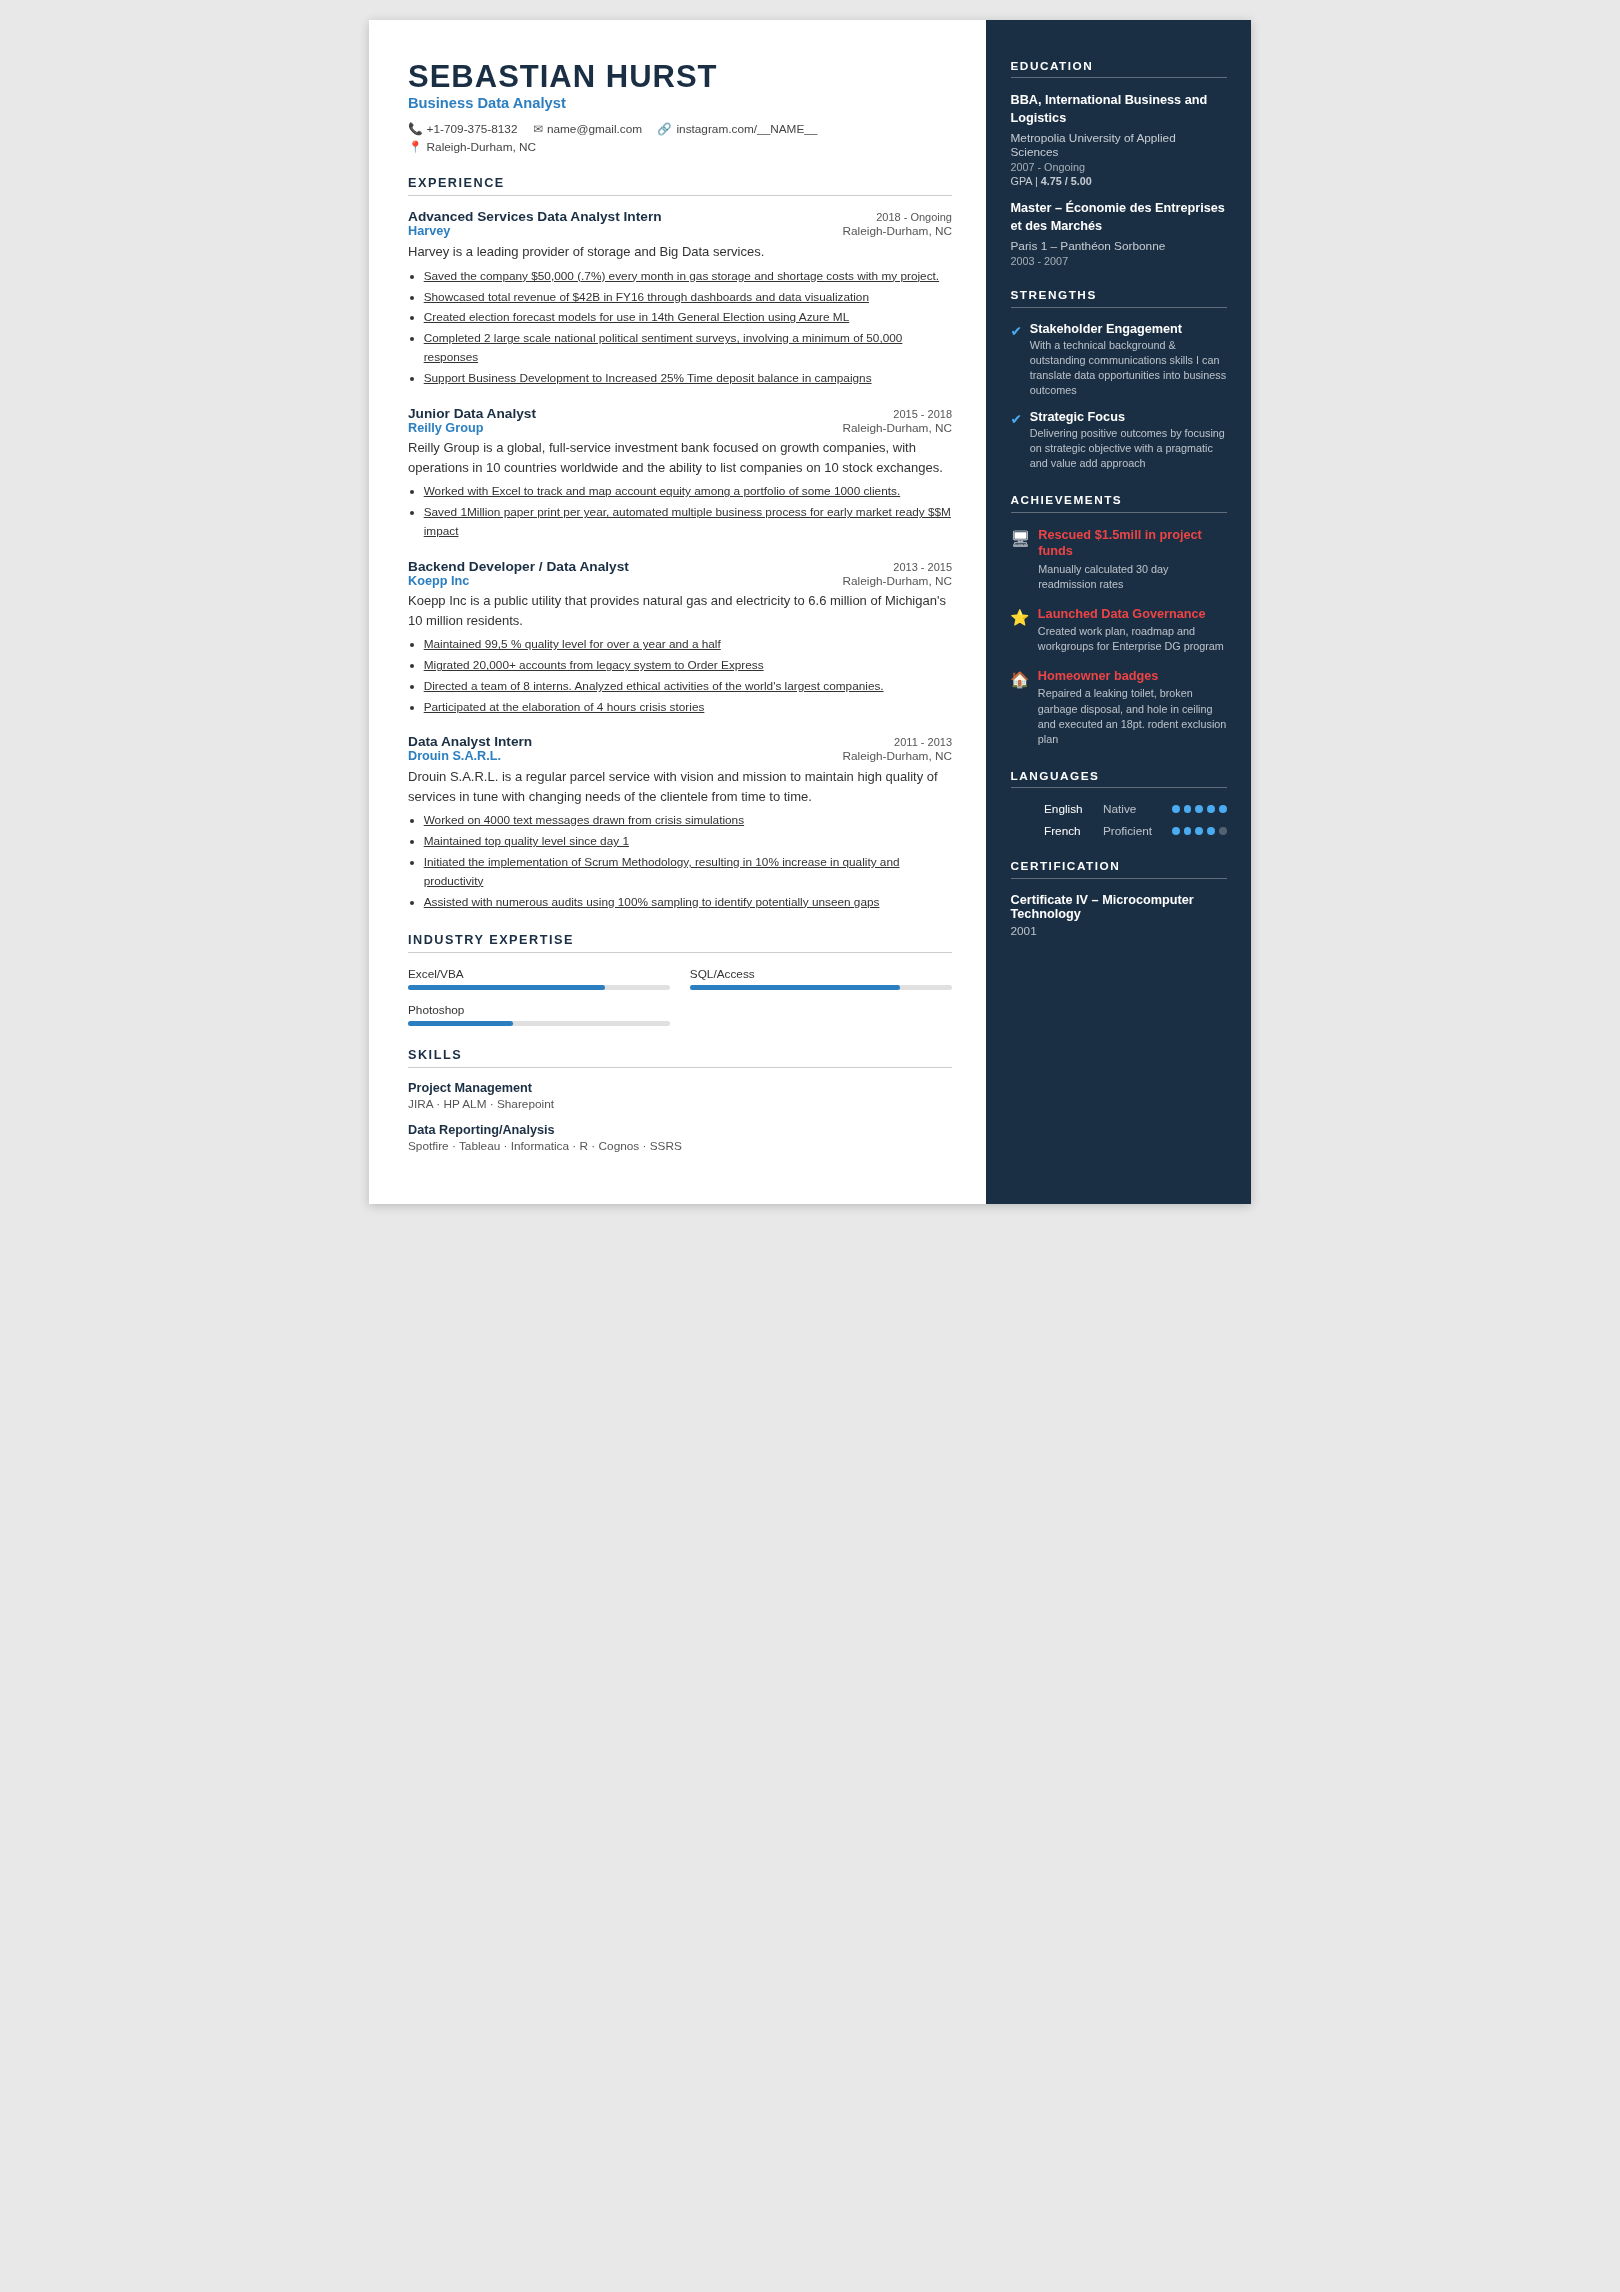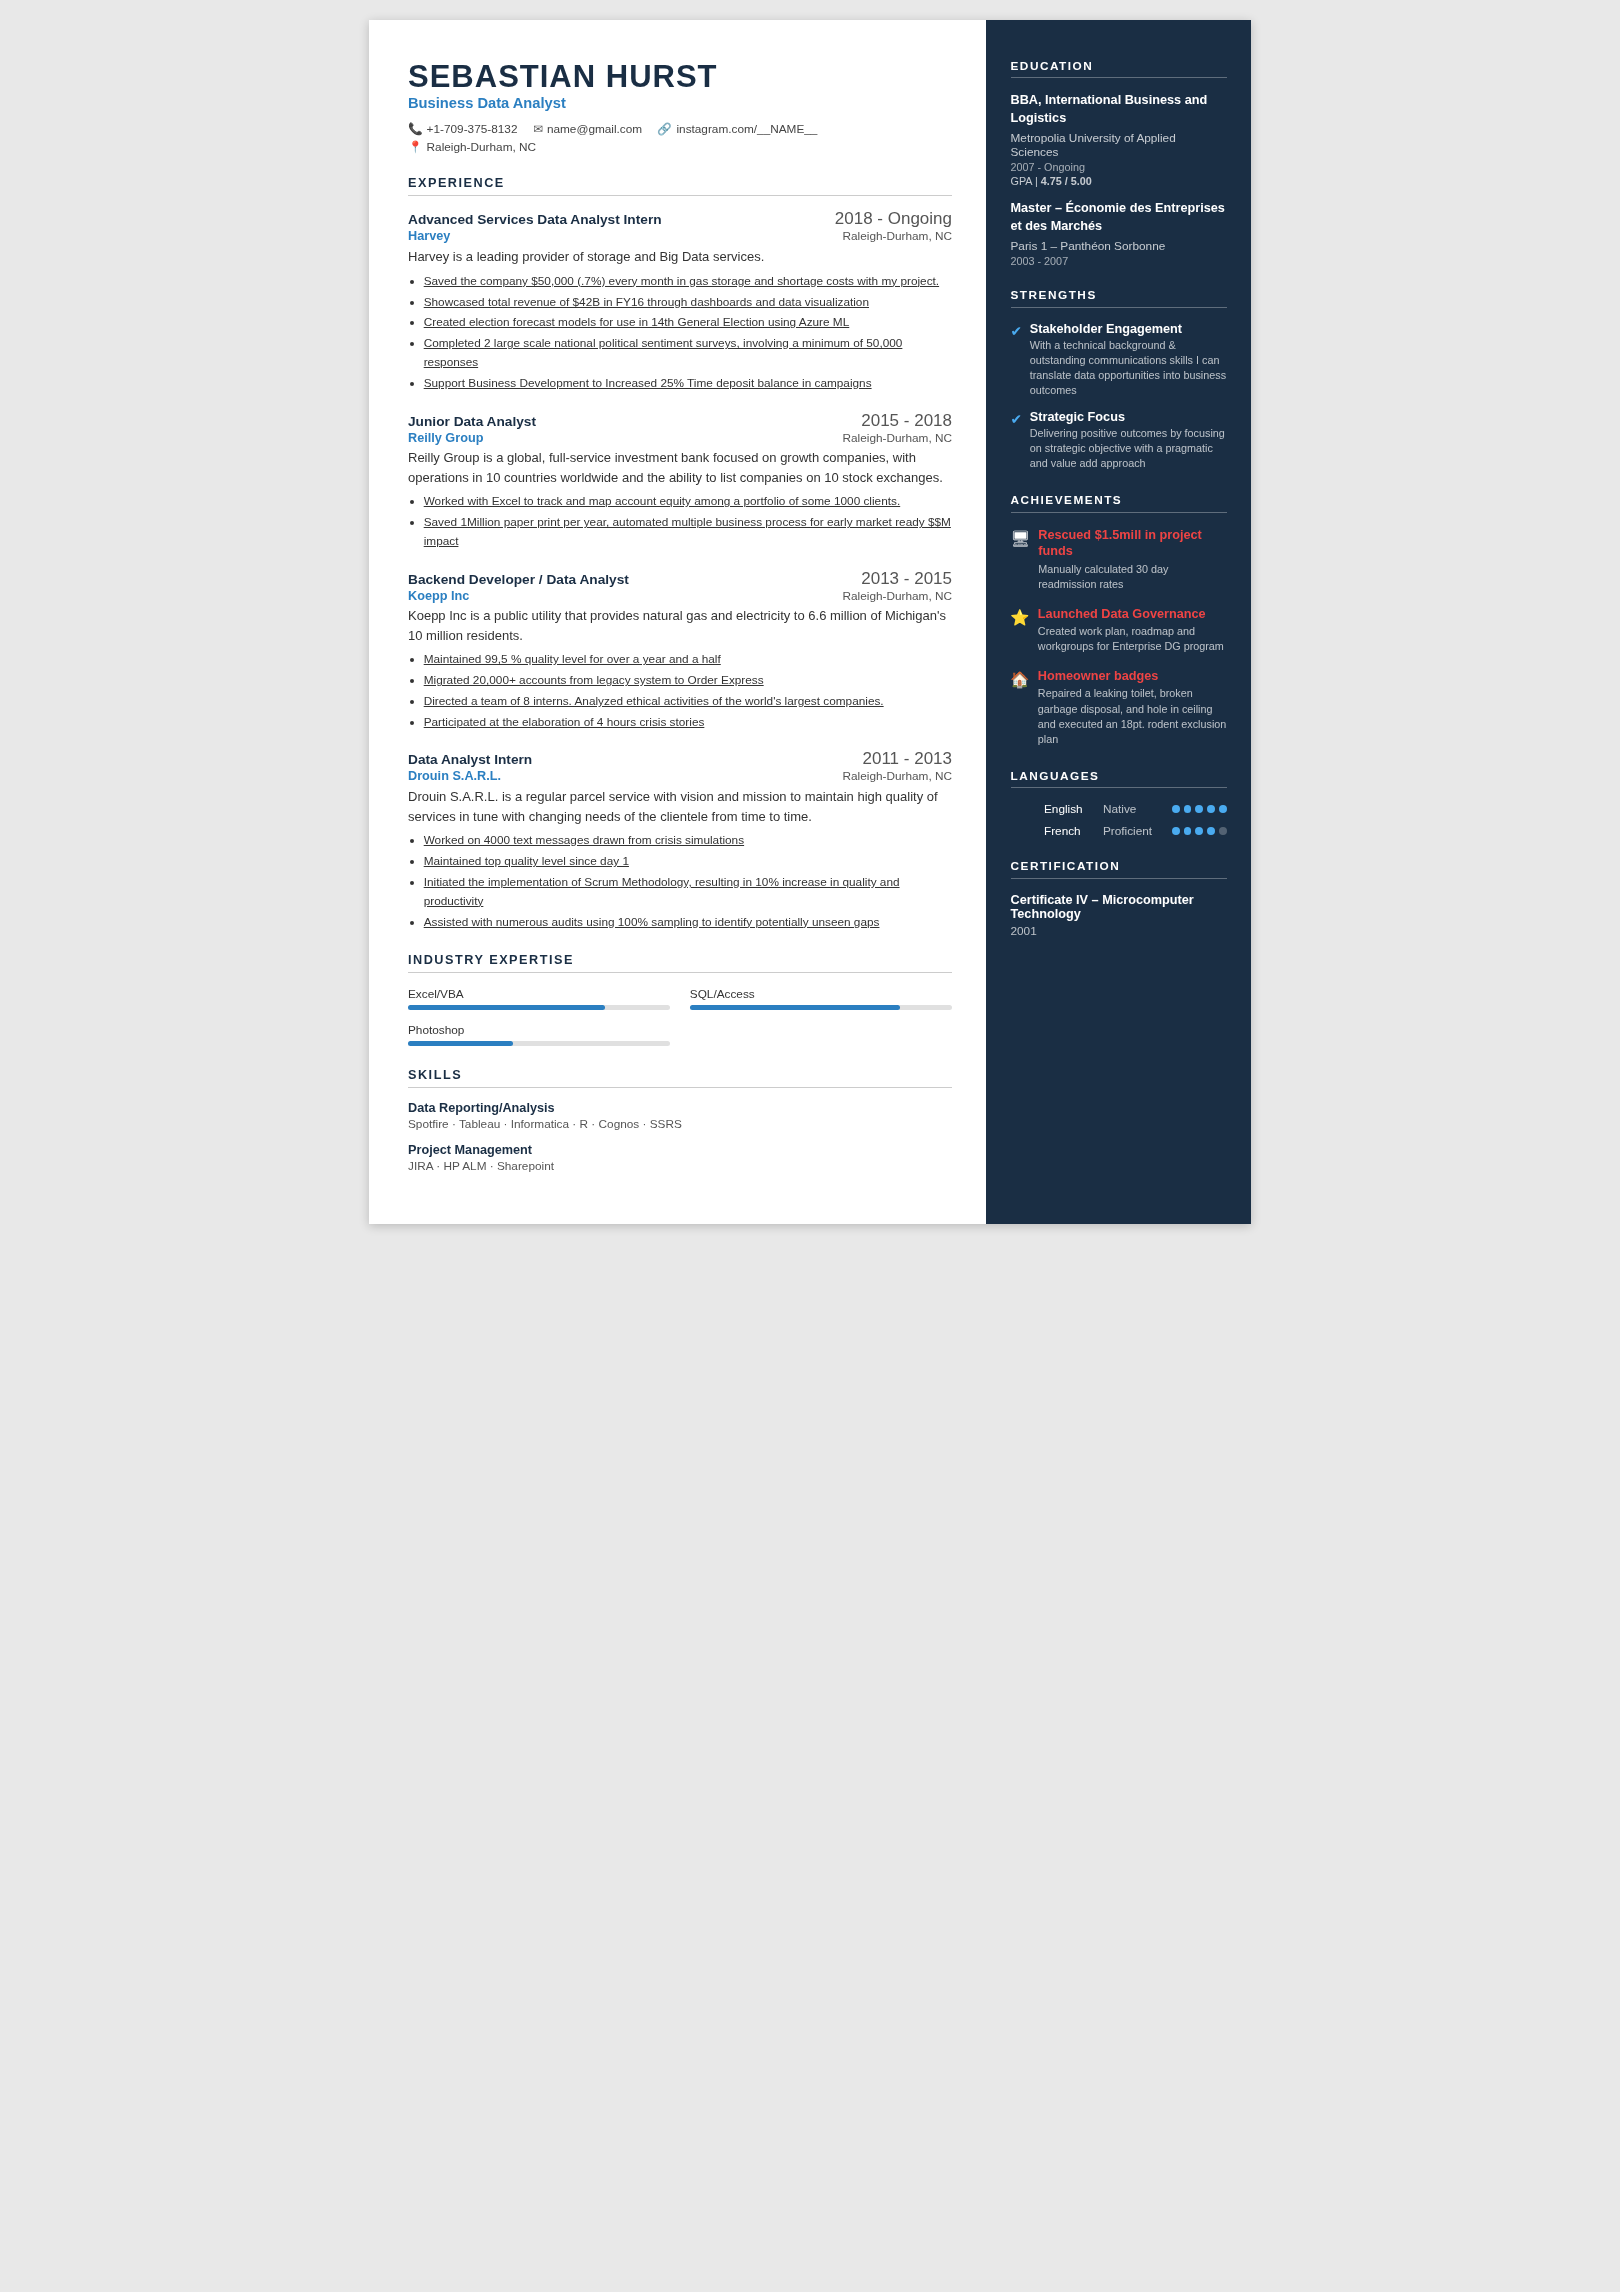--- a/index.html
+++ b/index.html
@@ -84,21 +84,21 @@
       display: flex;
       justify-content: space-between;
       align-items: baseline;
     }
     .exp-title {
       font-size: 13.7px;
       font-weight: 700;
       color: #1a2e44;
     }
     .exp-dates {
-      font-size: 17px;
+      font-size: 11px;
       color: #555;
       margin-left: 24px;
     }
     .exp-sub {
       display: flex;
       justify-content: space-between;
       align-items: baseline;
       margin-bottom: 3.9px;
     }
     .exp-company {
@@ -452,26 +452,26 @@
     <label>Photoshop</label>
     <div class="bar-bg">
       <div class="bar-fill" style="width:40%"></div>
     </div>
   </div>
       </div>
 
     <div class="section-title">SKILLS</div>
     <div id="skills-container">
         <div class="skill-block">
+    <div class="skill-name">Project Management</div>
+    <div class="skill-items">JIRA · HP ALM · Sharepoint</div>
+  </div>
+        <div class="skill-block">
     <div class="skill-name">Data Reporting/Analysis</div>
     <div class="skill-items">Spotfire · Tableau · Informatica · R · Cognos · SSRS</div>
-  </div>
-        <div class="skill-block">
-    <div class="skill-name">Project Management</div>
-    <div class="skill-items">JIRA · HP ALM · Sharepoint</div>
   </div>
       </div>
 
   </div>
 
   <div class="right-col">
 
     <div class="right-section-title">EDUCATION</div>
     <div id="education-container">
         <div class="edu-block">

